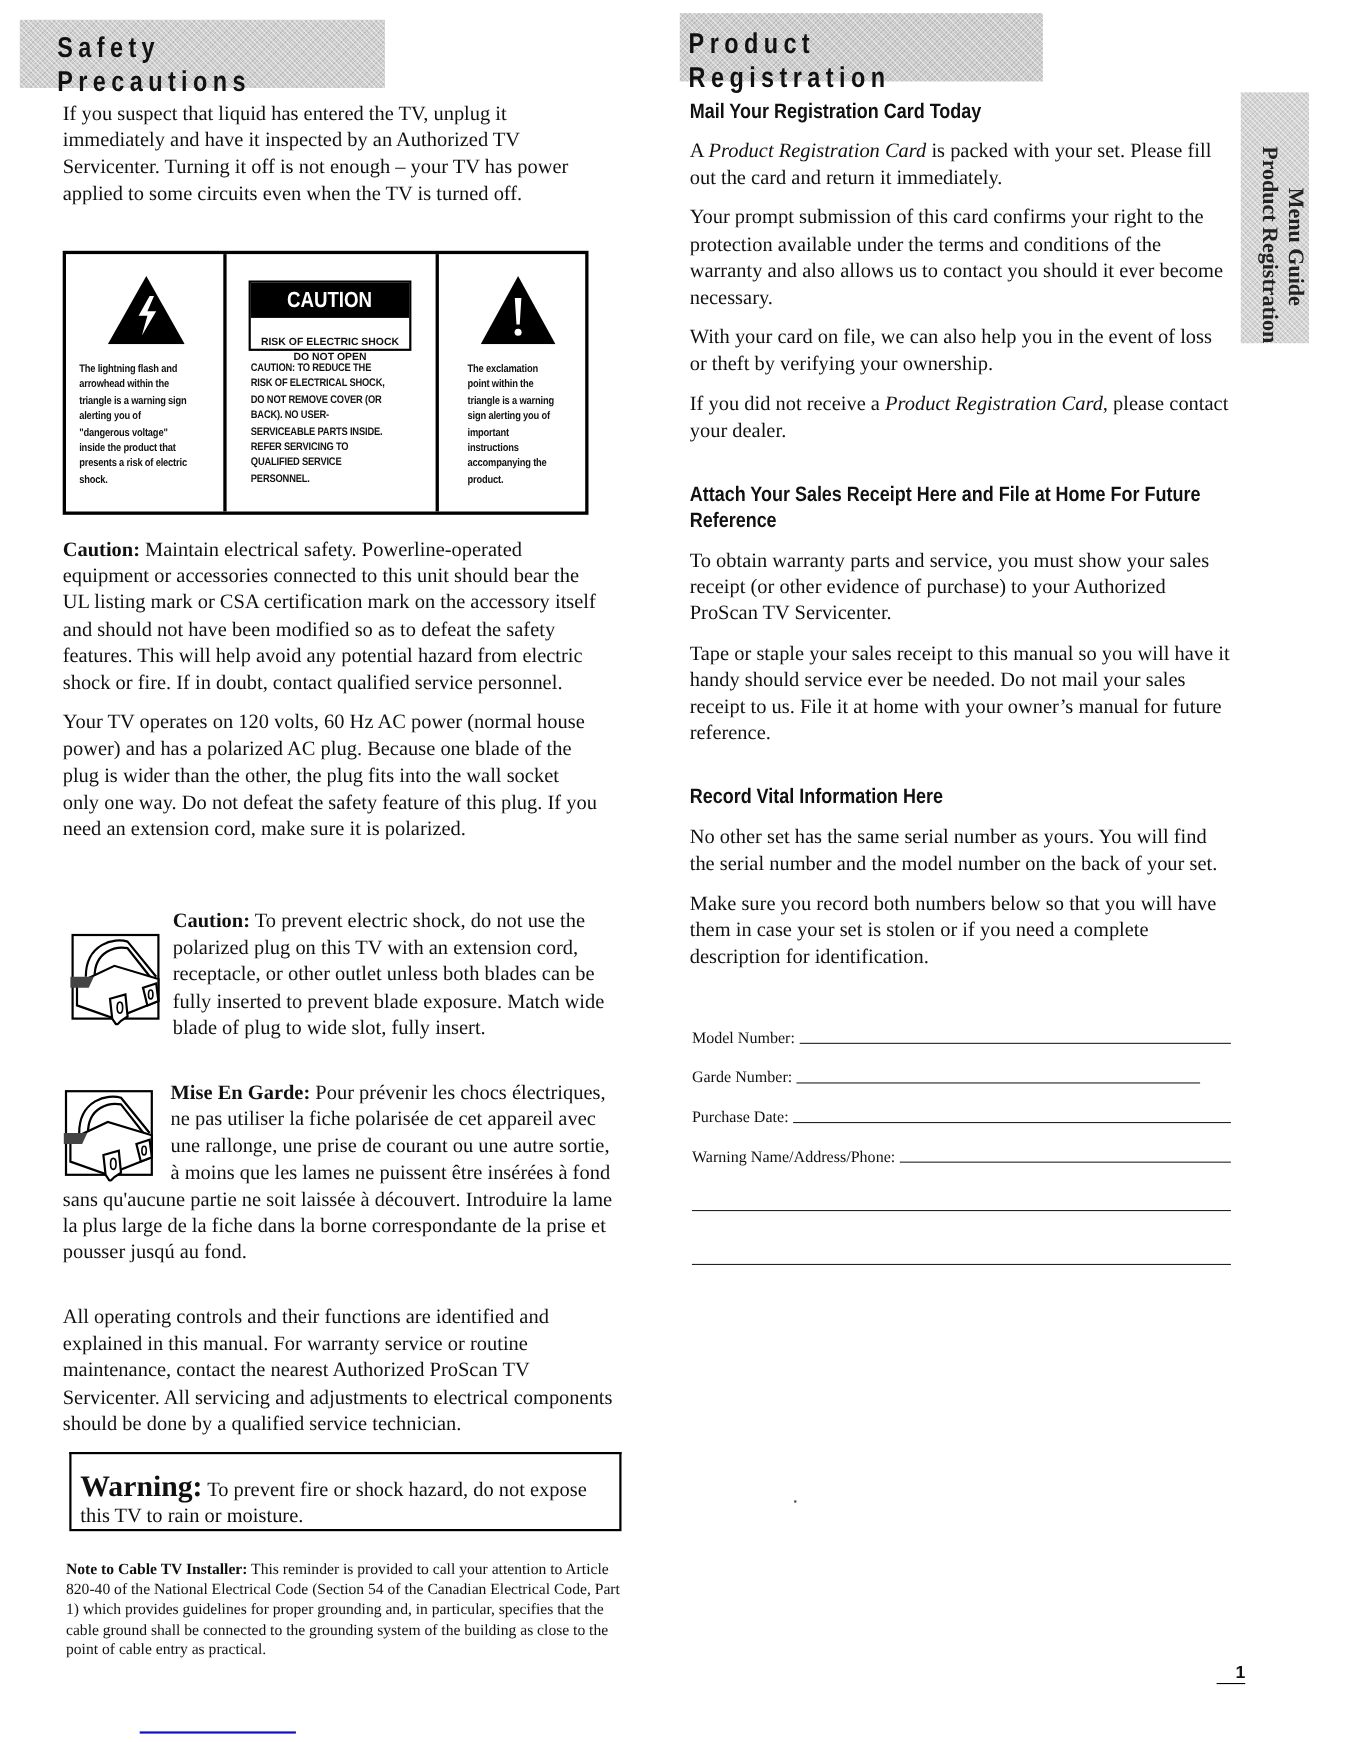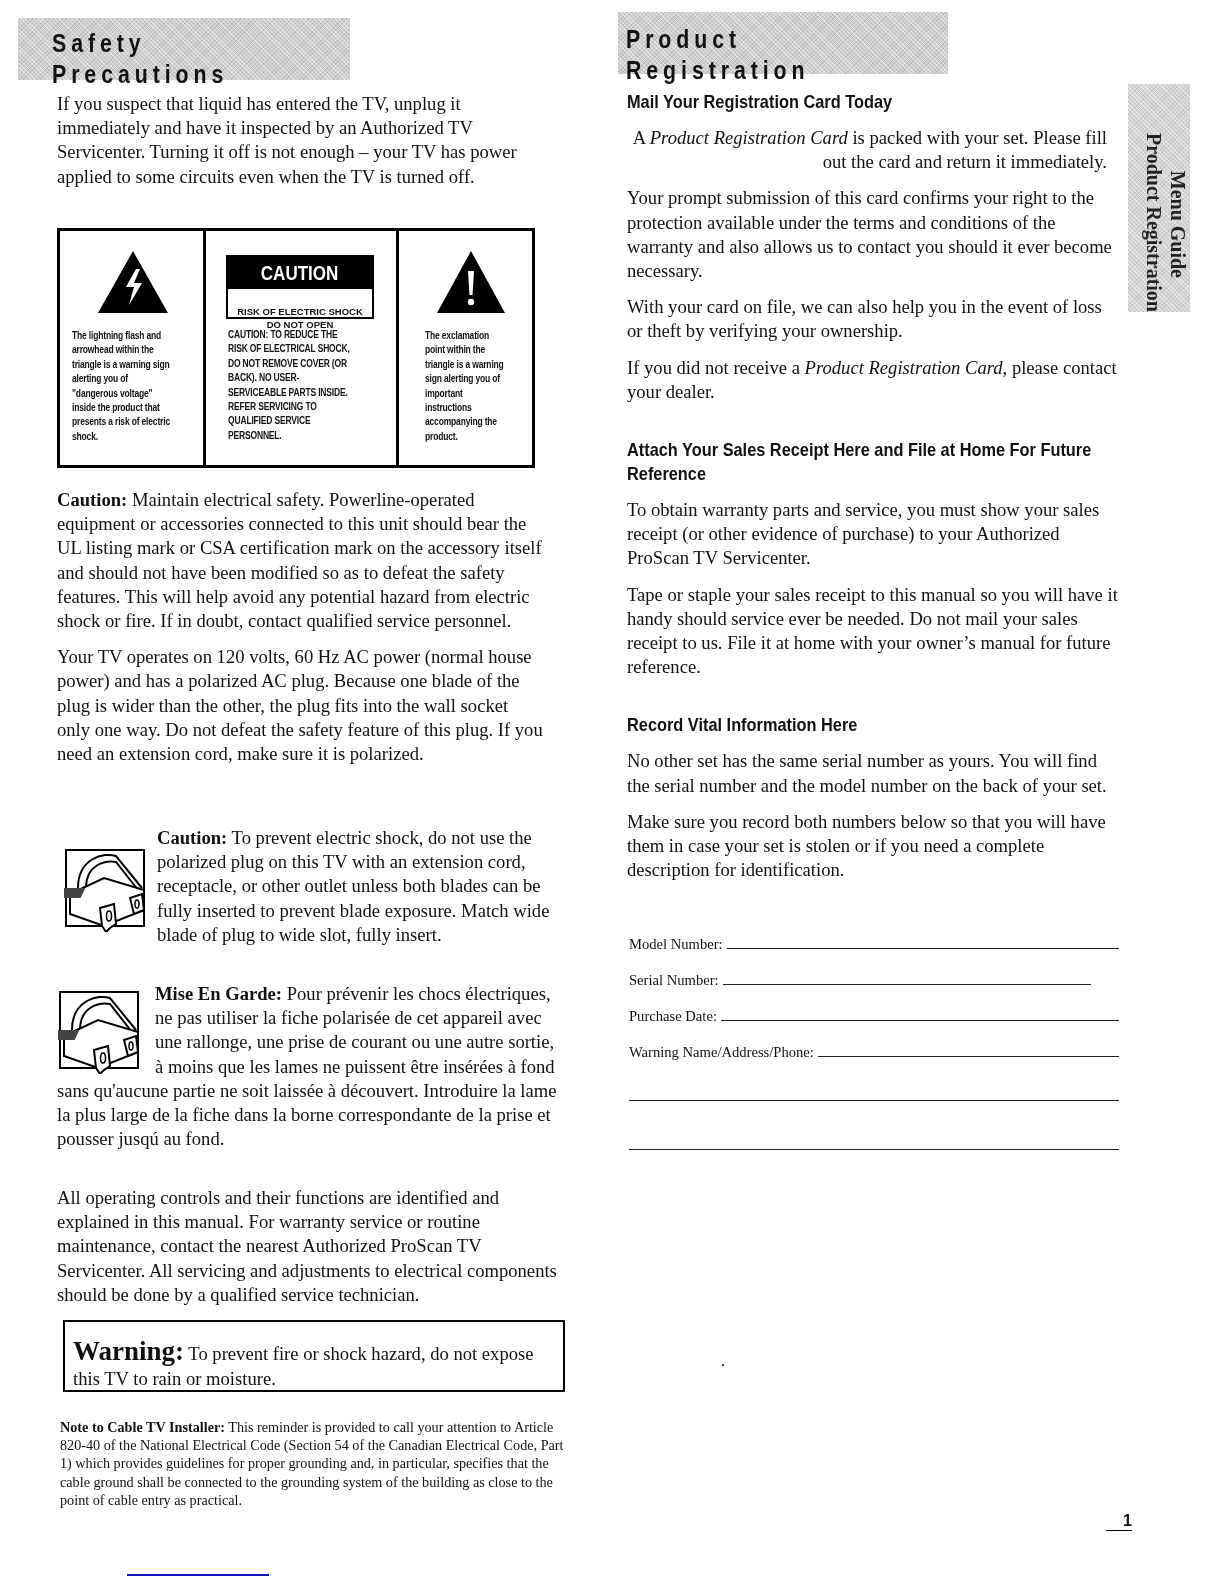--- a/index.html
+++ b/index.html
@@ -196,42 +196,42 @@
 
 <div class="side-tab">
   <div class="txt">
     <div style="padding-right:34px;">Menu Guide</div>
     <div style="padding-right:0px;">Product Registration</div>
   </div>
 </div>
 
 <div class="col" style="left:627px; top:90px; width:492px;">
   <div class="subhead">Mail Your Registration Card Today</div>
-  <p class="para" style="width:480px;text-align:right;"><span>A </span><i>Product Registration Card</i><span> is packed with your set. Please fill out the card and return it immediately.</span></p>
+  <p class="para" style="width:480px;"><span>A </span><i>Product Registration Card</i><span> is packed with your set. Please fill out the card and return it immediately.</span></p>
   <p class="para">Your prompt submission of this card confirms your right to the protection available under the terms and conditions of the warranty and also allows us to contact you should it ever become necessary.</p>
   <p class="para">With your card on file, we can also help you in the event of loss or theft by verifying your ownership.</p>
   <p class="para"><span>If you did not receive a </span><i>Product Registration Card</i><span>, please contact your dealer.</span></p>
 
   <div style="height:22px;"></div>
   <div class="subhead" style="width:110%;">Attach Your Sales Receipt Here and File at Home For Future Reference</div>
   <p class="para">To obtain warranty parts and service, you must show your sales receipt (or other evidence of purchase) to your Authorized ProScan TV Servicenter.</p>
   <p class="para">Tape or staple your sales receipt to this manual so you will have it handy should service ever be needed.  Do not mail your sales receipt to us. File it at home with your owner’s manual for future reference.</p>
 
   <div style="height:22px;"></div>
   <div class="subhead">Record Vital Information Here</div>
   <p class="para">No other set has the same serial number as yours.  You will find the serial number and the model number on the back of your set.</p>
   <p class="para">Make sure you record both numbers below so that you will have them in case your set is stolen or if you need a complete description for identification.</p>
 </div>
 
 <div class="form-row" style="top:936px; width:490px;">
   <span>Model Number:</span>
   <span class="line"></span>
 </div>
 <div class="form-row" style="top:972px; width:462px;">
-  <span>Serial Number:</span>
+  <span>Garde Number:</span>
   <span class="line"></span>
 </div>
 <div class="form-row" style="top:1008px; width:490px;">
   <span>Purchase Date:</span>
   <span class="line"></span>
 </div>
 <div class="form-row" style="top:1044px; width:490px;">
   <span>Warning Name/Address/Phone:</span>
   <span class="line"></span>
 </div>

